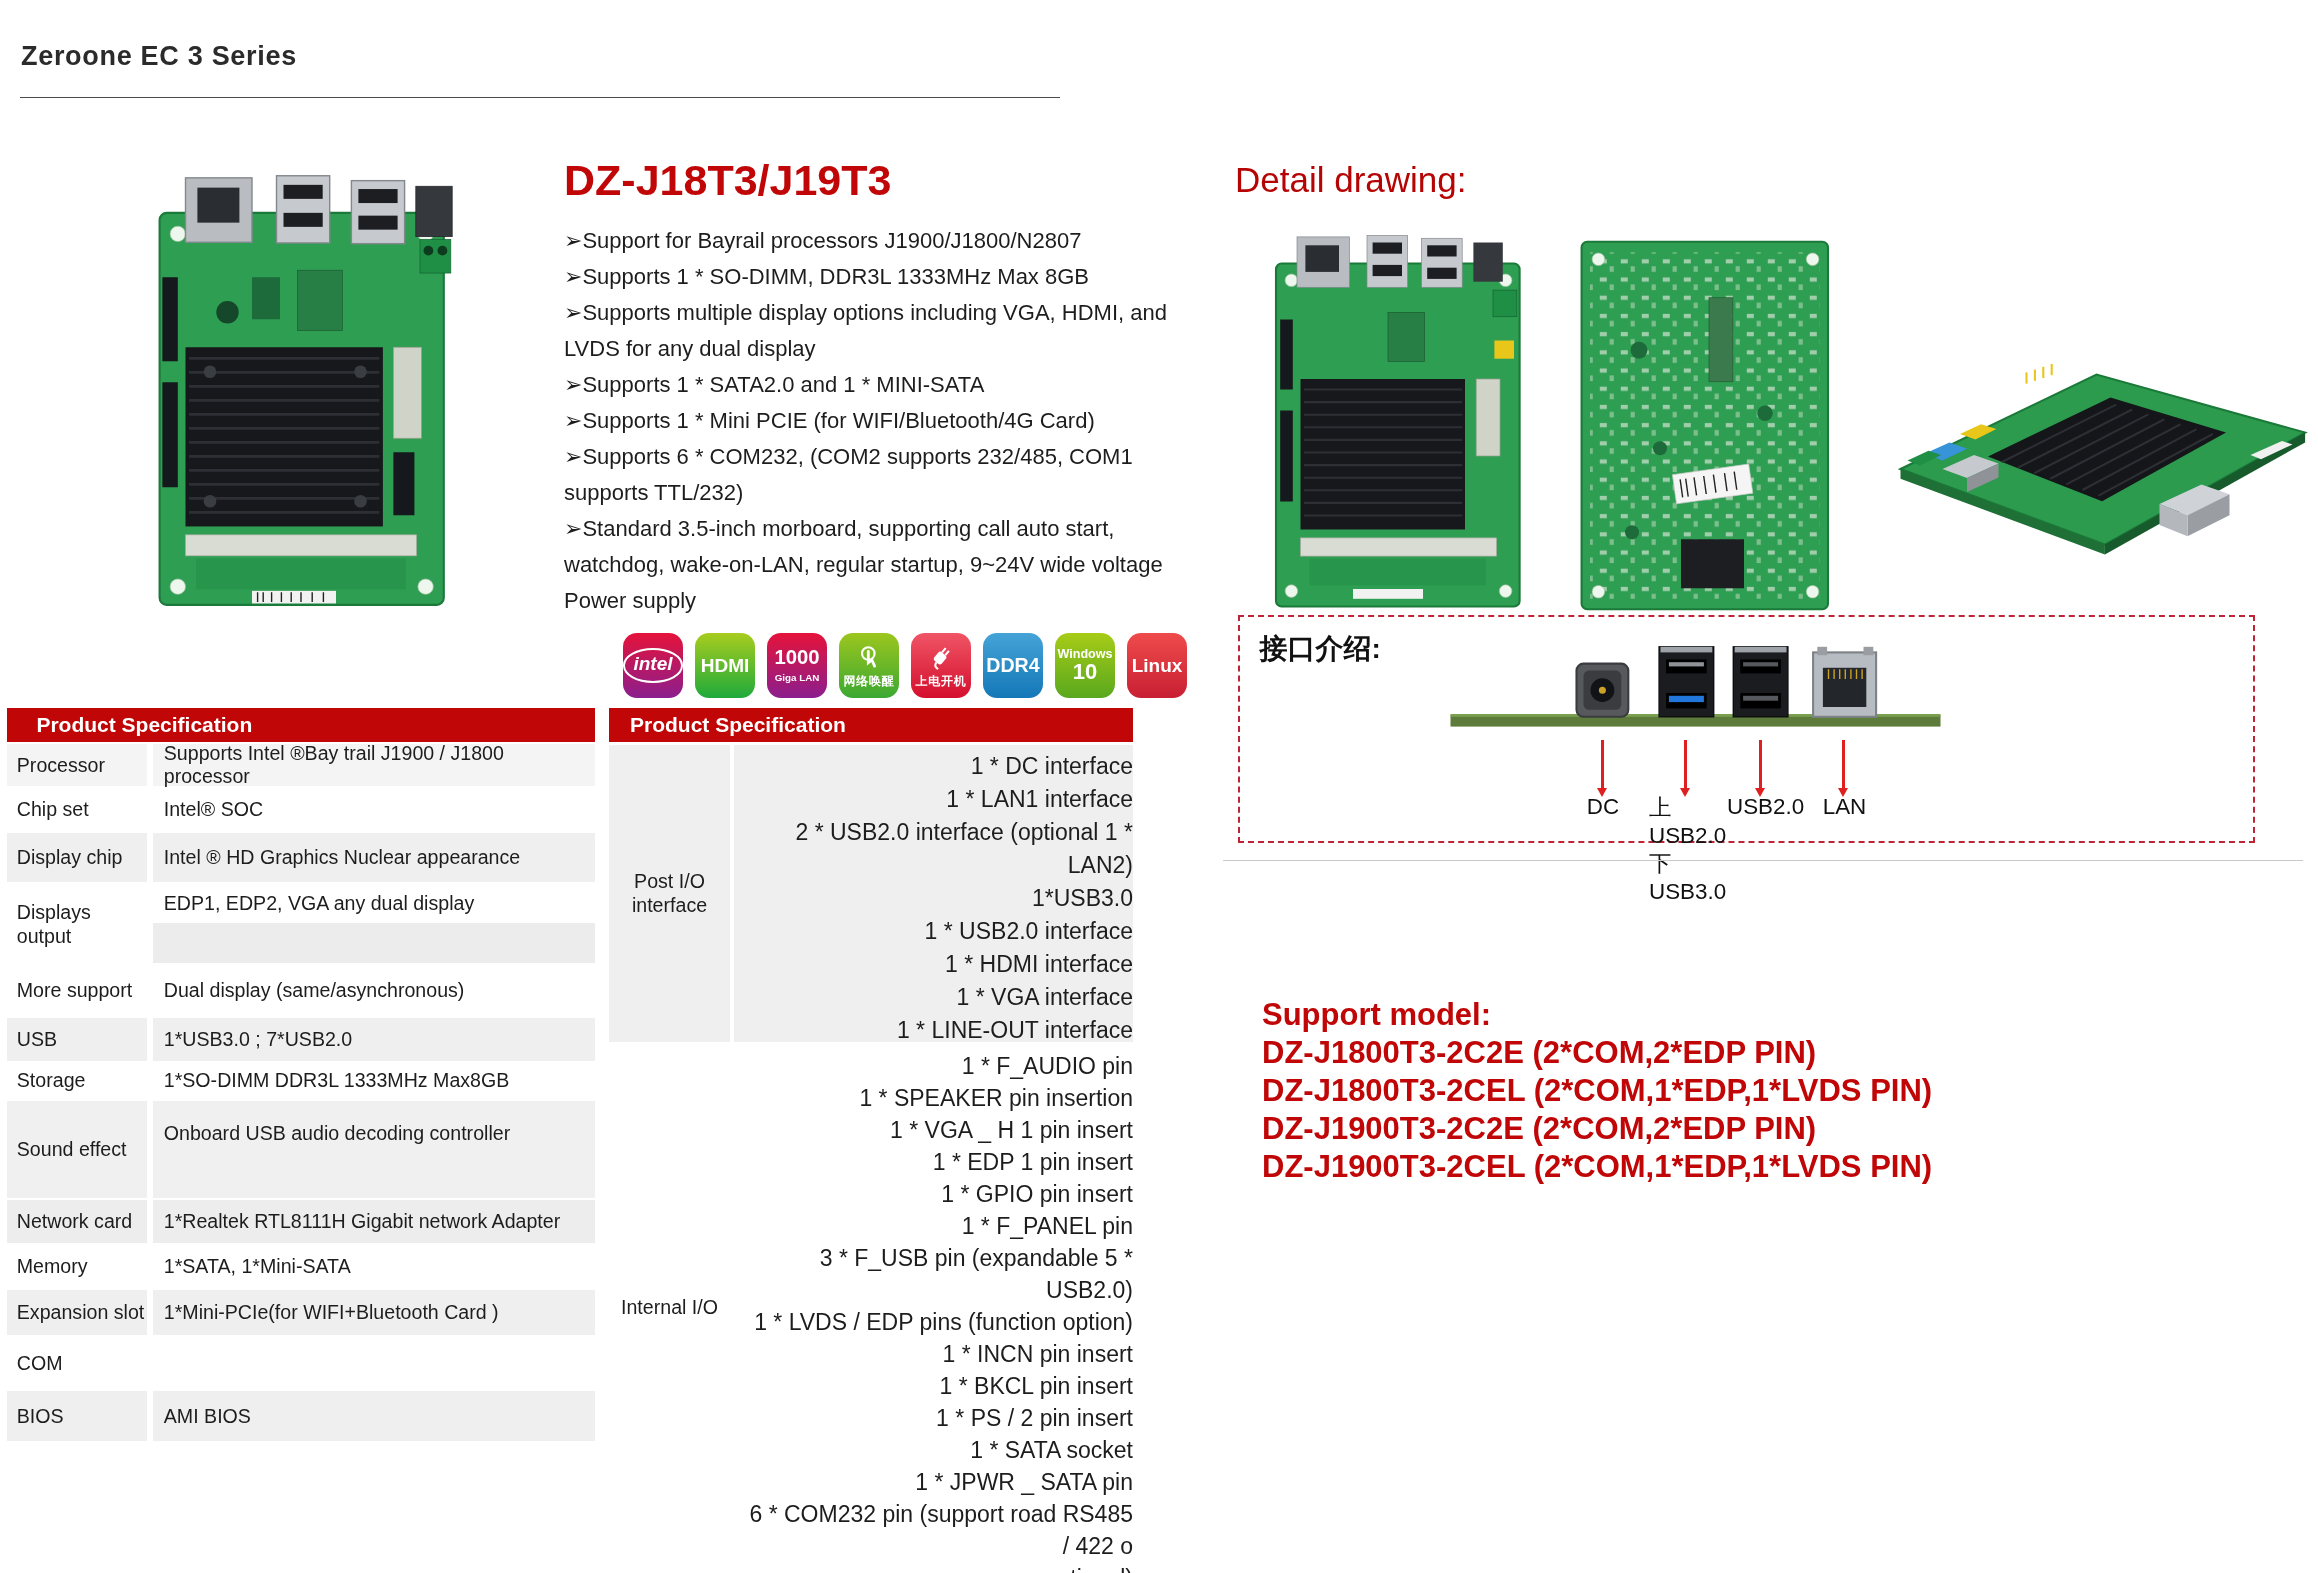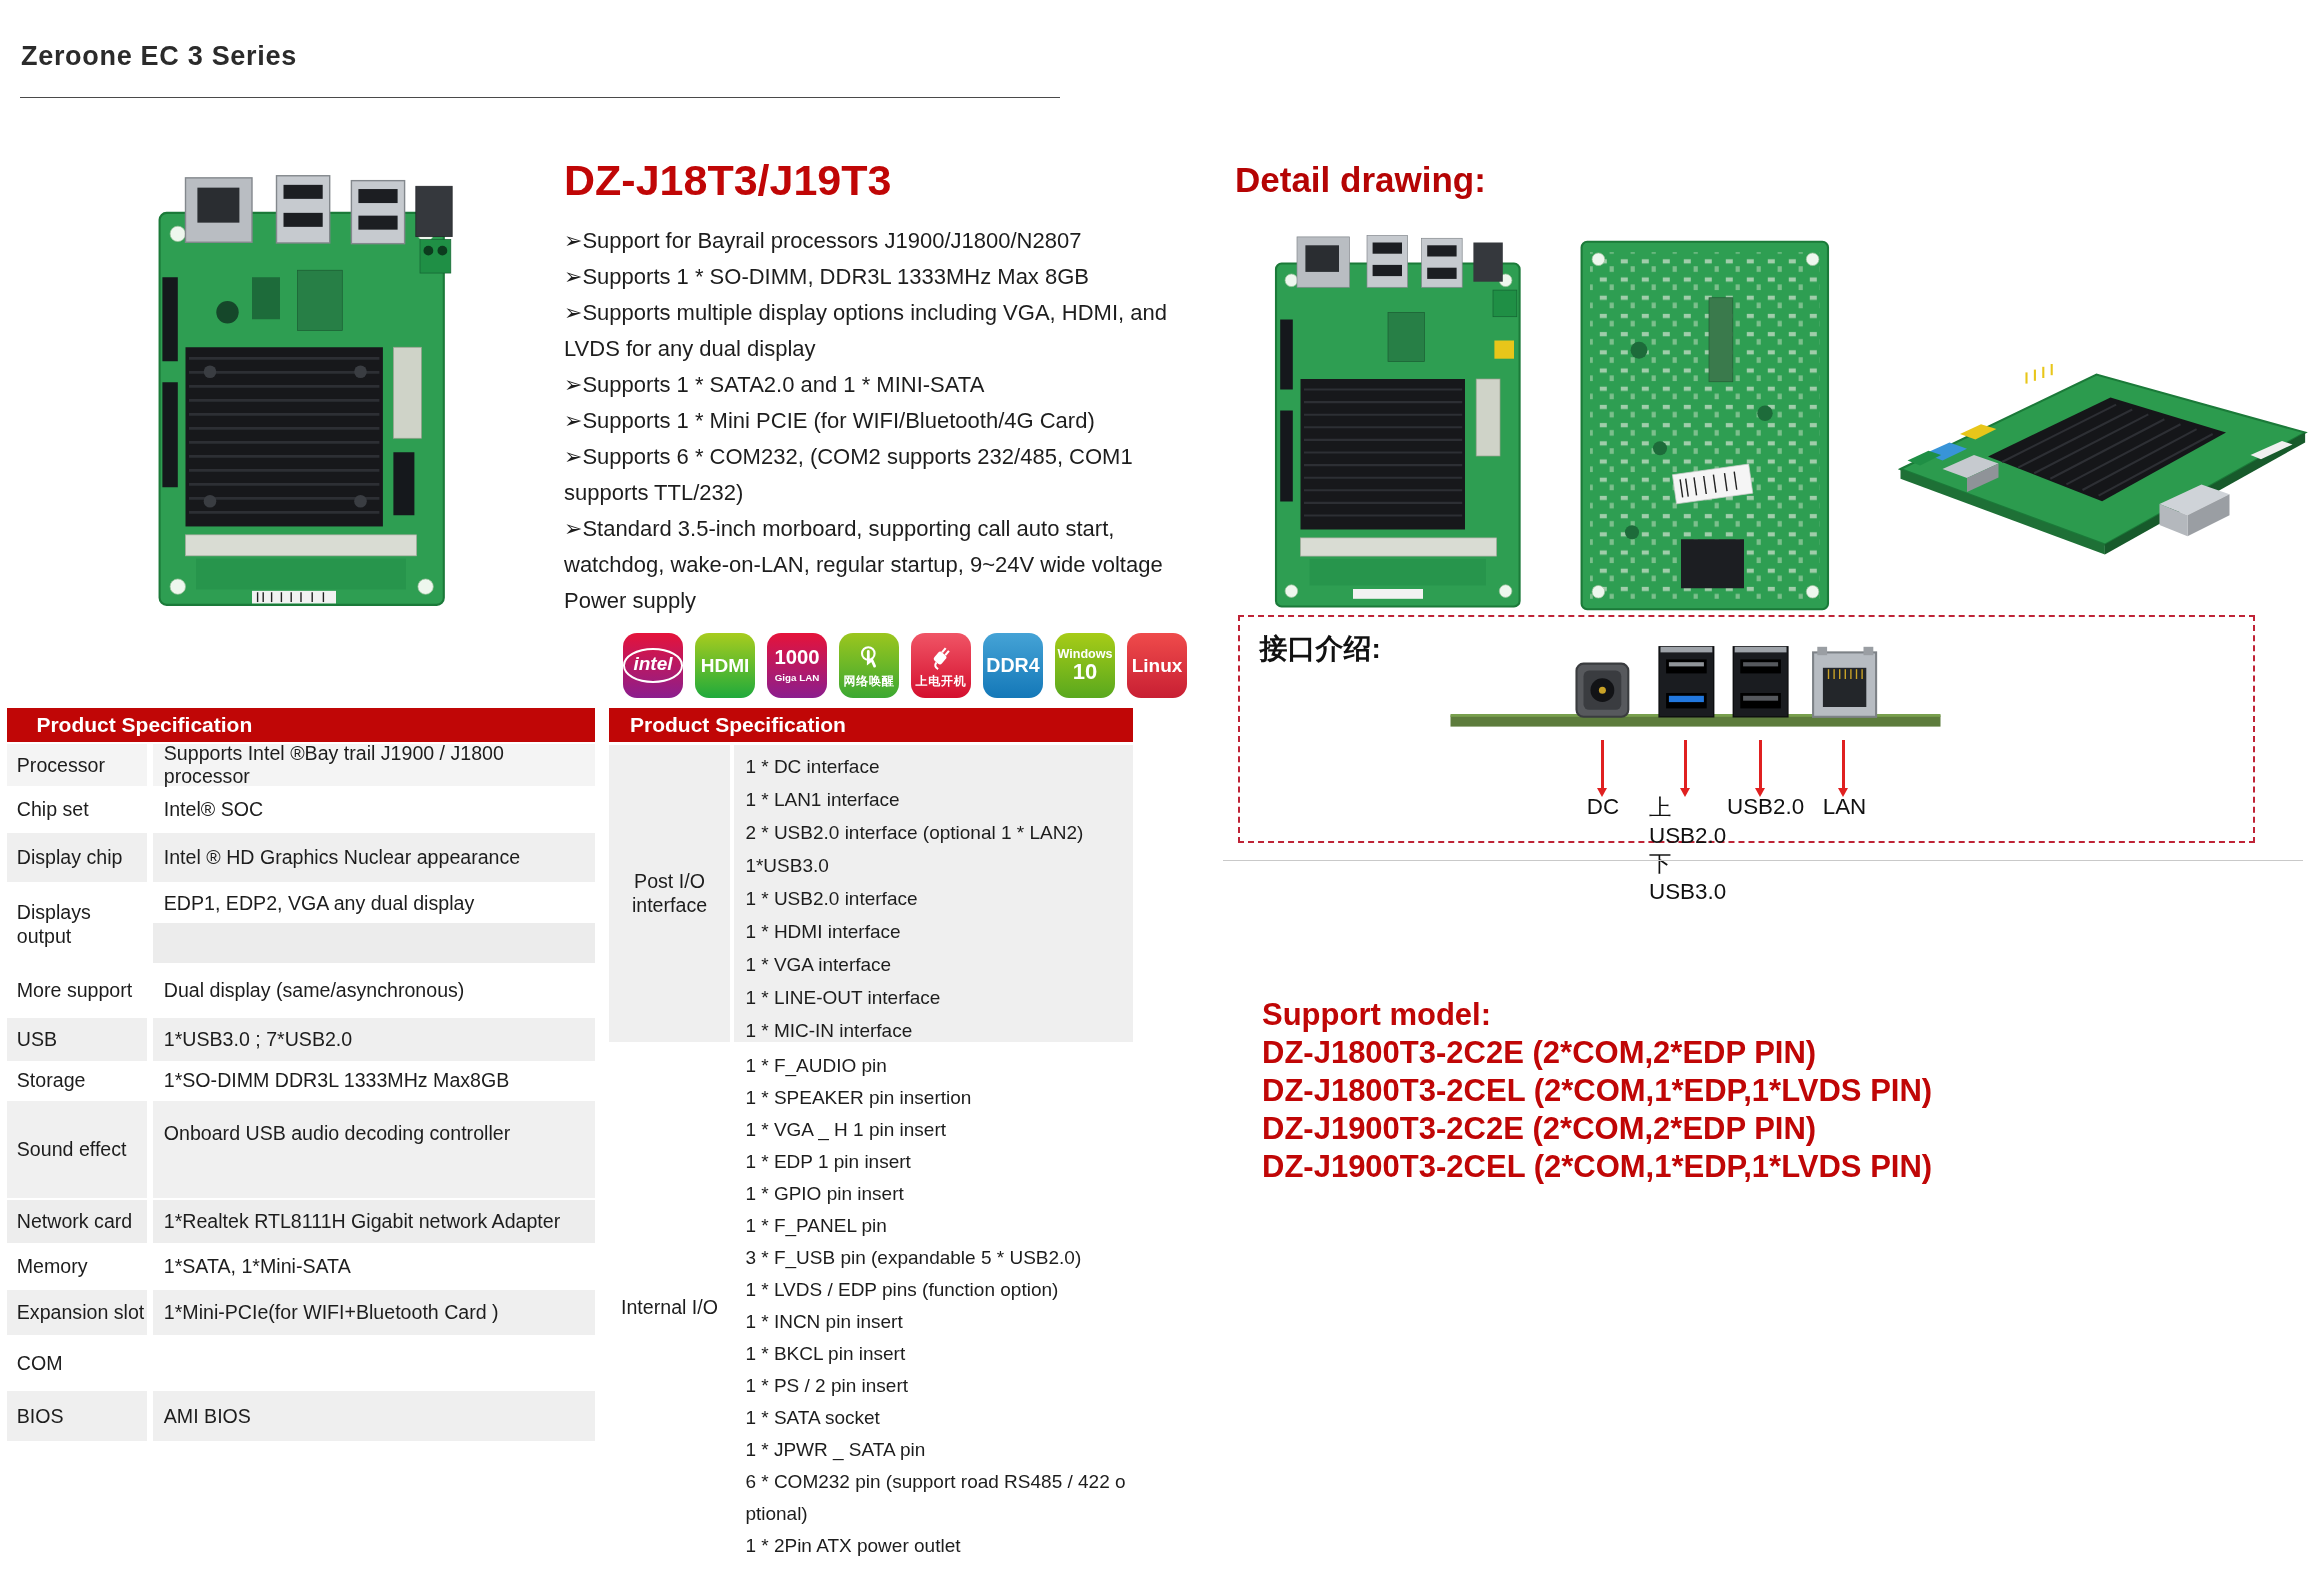--- a/index.html
+++ b/index.html
@@ -52,28 +52,28 @@
   .sgap{width:5.6px;background:#ffffff;}
   .svalue{flex:1;display:flex;align-items:center;padding-left:11.2px;box-sizing:border-box;font-size:19.6px;}
   .svalue.col{flex-direction:column;align-items:stretch;padding-left:0;}
   .svalue .vtext{height:39px;display:flex;align-items:center;padding-left:11.2px;}
   .svalue .vfill{flex:1;background:#ececec;}
 
   .iosec{display:flex;margin-top:2.8px;}
   .iosec .seclabel{width:121px;display:flex;align-items:center;justify-content:center;text-align:center;
                    font-size:19.6px;line-height:24px;box-sizing:border-box;}
   .iosec .secgap{width:4.2px;background:#ffffff;}
-  .iosec .secitems{flex:1;box-sizing:border-box;padding:5.6px 0 0 11.2px;font-size:19px;}
+  .iosec .secitems{flex:1;box-sizing:border-box;padding:5.6px 0 0 11.2px;font-size:23px;text-align:right;}
   .iosec.postio .seclabel,.iosec.postio .secitems{background:#efefef;}
   .iosec.internal .seclabel,.iosec.internal .secitems{background:#ffffff;}
   .io-item{line-height:33px;white-space:pre-line;}
   .iosec.internal .io-item{line-height:32px;}
 
   
-  .detail-heading{position:absolute;left:1235px;top:160px;font-size:35px;font-weight:bold;color:#b50404;}
+  .detail-heading{position:absolute;left:1235px;top:160px;font-size:35px;font-weight:normal;color:#b50404;}
   .board-front{position:absolute;left:1269px;top:235px;}
   .board-back{position:absolute;left:1576px;top:238px;}
   .board-3d{position:absolute;left:1858px;top:294px;}
 
   .iface-box{position:absolute;left:1238px;top:615px;width:1017px;height:228px;border:2.8px dashed #bf2336;
              box-sizing:border-box;}
   .iface-title{position:absolute;left:19.6px;top:12.6px;font-size:28px;font-weight:bold;color:#111;}
   .connectors-svg{position:absolute;left:210px;top:19.6px;}
   .port-arrow{position:absolute;top:123px;width:0;height:48px;border-left:3.5px solid #e02020;}
   .port-arrow::after{content:"";position:absolute;left:-7px;bottom:-9px;border-left:5.6px solid transparent;

